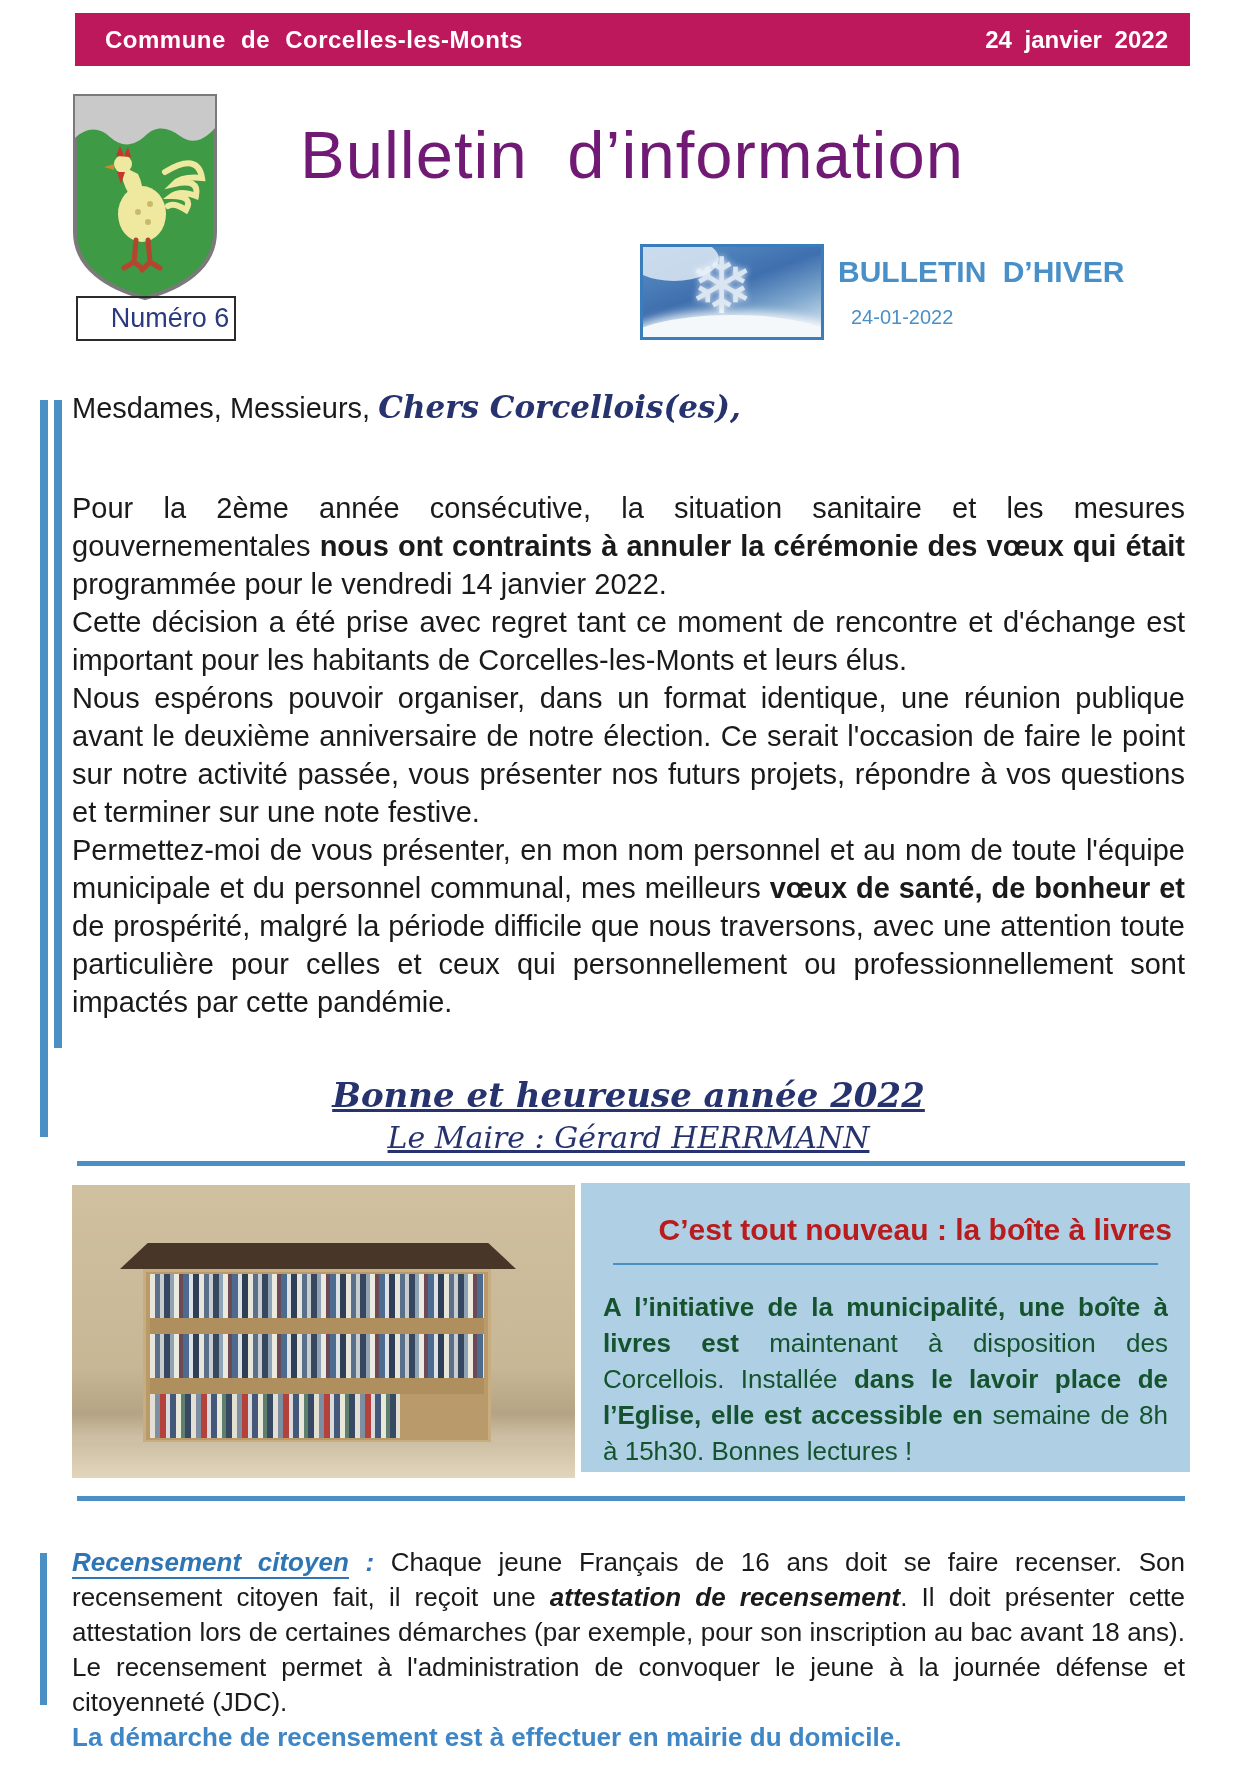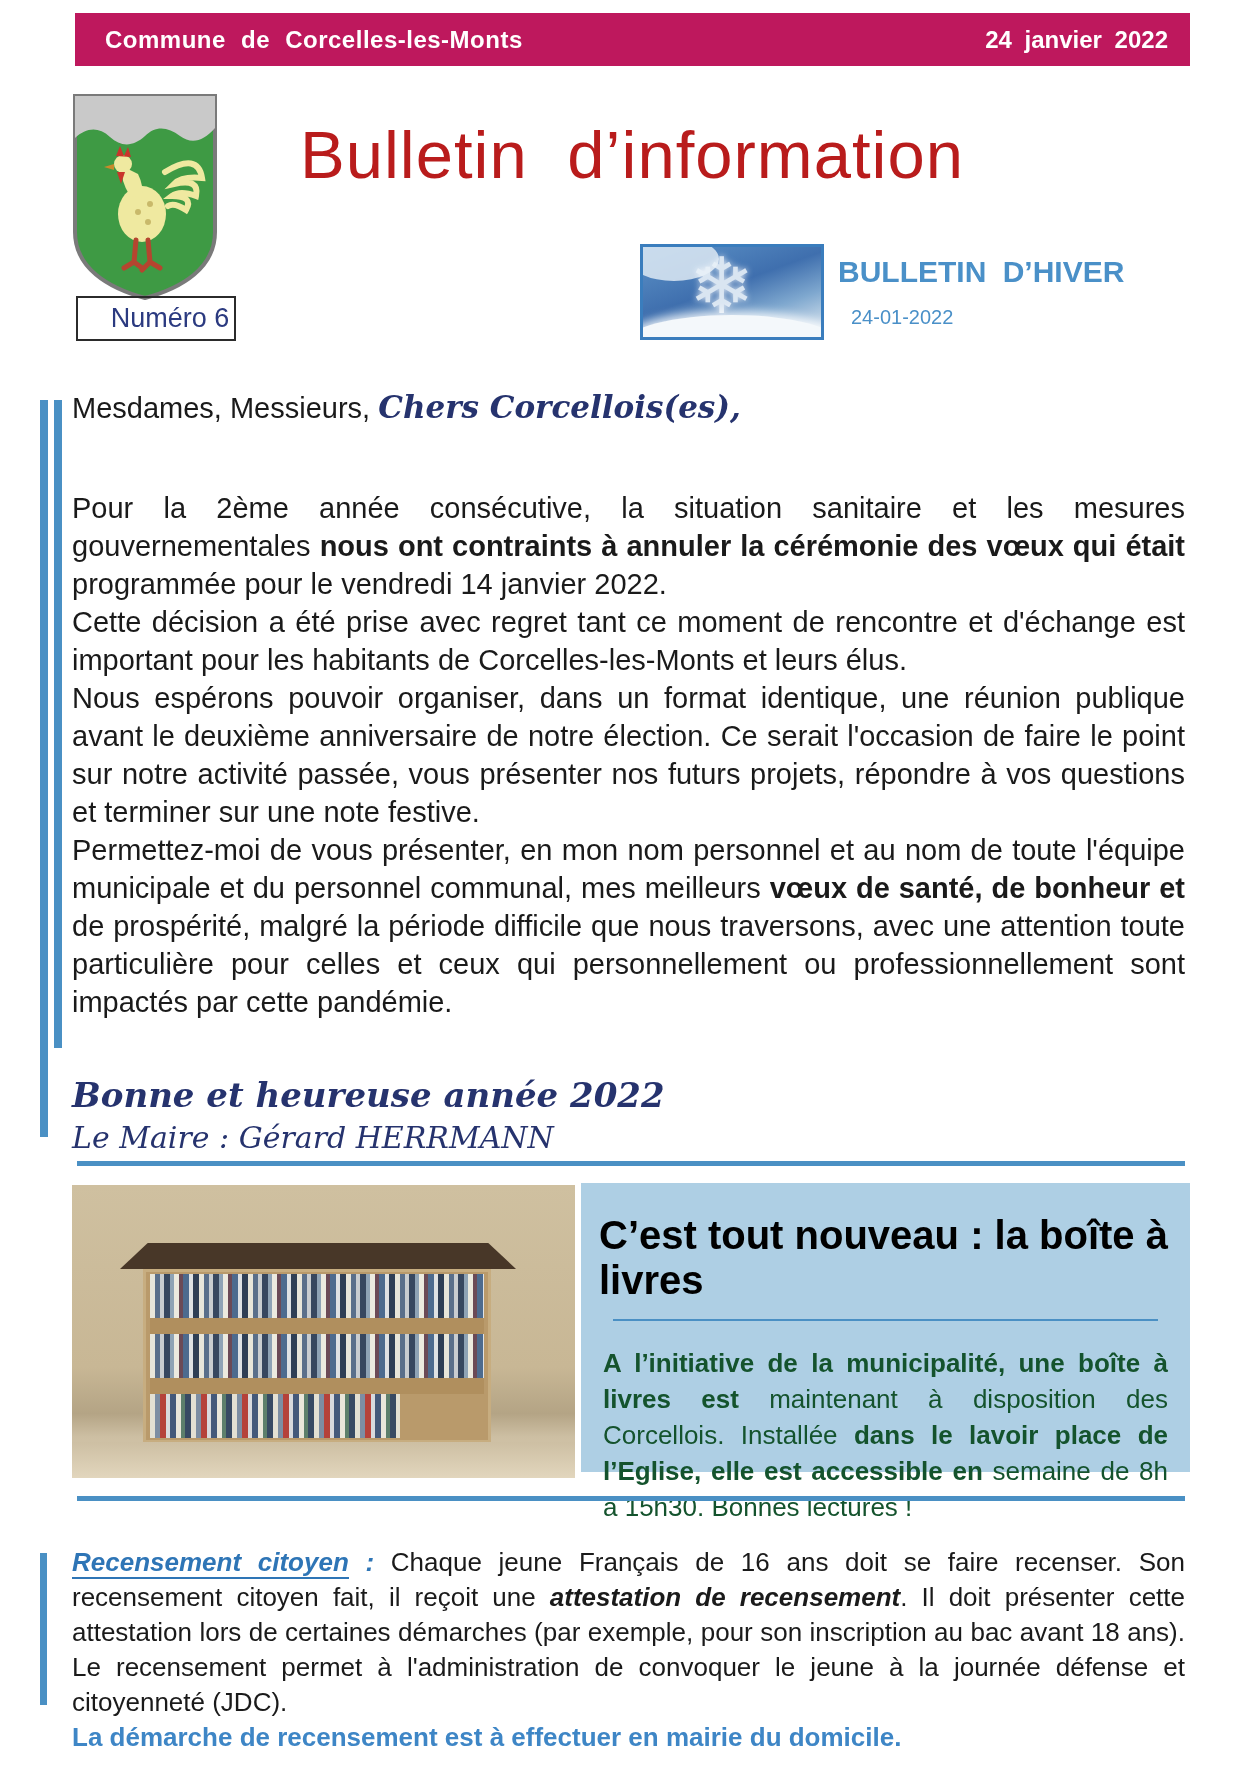--- a/index.html
+++ b/index.html
@@ -11,42 +11,42 @@
     background:#be185d;color:#fff;display:flex;align-items:center;justify-content:space-between;
     padding:0 22px 0 30px;box-sizing:border-box;font-weight:bold;font-size:24px;}
   .header-bar .commune{word-spacing:8px;letter-spacing:.5px;}
   .header-bar .hdate{font-weight:bold;word-spacing:6px;}
 
   
   .crest{position:absolute;left:70px;top:92px;width:150px;height:208px;}
 
   
   .main-title{position:absolute;left:300px;top:116px;width:760px;
-    font-size:67px;color:#b91c1c;font-weight:normal;letter-spacing:1px;word-spacing:20px;white-space:nowrap;}
+    font-size:67px;color:#701a75;font-weight:normal;letter-spacing:1px;word-spacing:20px;white-space:nowrap;}
   .numero-box{position:absolute;left:76px;top:296px;width:160px;height:45px;border:2px solid #2b2b2b;
     display:flex;align-items:center;justify-content:center;font-size:27px;color:#2B3A80;box-sizing:border-box;padding-left:28px;}
   .winter-photo{position:absolute;left:640px;top:244px;width:184px;height:96px;border:3px solid #3a7dbd;box-sizing:border-box;
     background:linear-gradient(160deg,#5d93c8 0%,#3f6fae 45%,#7fa8cf 70%,#e8eff5 100%);overflow:hidden;}
   .winter-photo .flake{position:absolute;left:46px;top:-6px;font-size:78px;color:#eaf2f9;opacity:.9;
     font-family:"DejaVu Sans", sans-serif;text-shadow:0 0 6px #ffffff;}
   .winter-photo .snowbank{position:absolute;left:-10%;bottom:-34px;width:120%;height:56px;background:#f4f8fb;
     border-radius:50% 50% 0 0;box-shadow:0 -4px 10px #ffffffcc;}
   .winter-photo .cloud{position:absolute;left:-14px;top:-10px;width:90px;height:44px;background:#dde9f3;border-radius:50%;opacity:.85;}
   .edition-title{position:absolute;left:838px;top:255px;font-size:30px;font-weight:bold;color:#4A90C8;word-spacing:8px;white-space:nowrap;}
   .edition-date{position:absolute;left:851px;top:306px;font-size:20px;color:#4A90C8;}
 
   
   .bar{position:absolute;background:#4A90C4;}
   .bar.outer{left:40px;top:400px;width:8px;height:737px;}
   .bar.inner{left:54px;top:400px;width:8px;height:648px;}
   .letter{position:absolute;left:72px;top:388px;width:1113px;font-size:29px;line-height:38px;color:#1a1a1a;}
   .letter p{margin:0;text-align:justify;}
   .letter p.greeting{margin-bottom:62px;text-align:left;}
   .script{font-family:"DejaVu Serif", serif;font-style:italic;font-weight:bold;color:#26336E;font-size:31px;}
-  .signature{margin-top:52px;text-align:left;color:#26336E;}
+  .signature{margin-top:52px;text-align:center;color:#26336E;text-decoration:underline;}
   .signature .sig1{font-family:"DejaVu Serif", serif;font-style:italic;font-weight:bold;font-size:34px;line-height:44px;}
   .signature .sig2{font-family:"DejaVu Serif", serif;font-style:italic;font-size:30px;line-height:42px;}
 
   
   .rule{position:absolute;left:77px;width:1108px;height:5px;background:#4A90C4;}
   .rule.r1{top:1161px;}
   .rule.r2{top:1496px;}
 
   
   .book-photo{position:absolute;left:72px;top:1185px;width:503px;height:293px;
@@ -64,21 +64,21 @@
   .book-row.r3{top:122px;width:250px;
     background:repeating-linear-gradient(90deg,
       #e3e0d3 0 5px,#7d8ea3 5px 10px,#b5423a 10px 16px,#d8dadd 16px 20px,#44597a 20px 26px,
       #e9e6da 26px 31px,#5d7f6b 31px 35px,#384a63 35px 41px);}
   .wood-strip{position:absolute;left:4px;width:334px;height:16px;background:#b08f5e;}
   .wood-strip.w1{top:46px;}
   .wood-strip.w2{top:106px;}
   .book-photo .floor{position:absolute;left:0;bottom:0;width:100%;height:36px;background:linear-gradient(180deg,#cdbfa3,#e2d6bd);}
 
   .book-box{position:absolute;left:581px;top:1183px;width:609px;height:289px;background:#AECFE4;box-sizing:border-box;}
-  .book-box .bb-title{margin:30px 18px 0;text-align:left;font-size:40px;font-weight:600;color:#000000;}
+  .book-box .bb-title{margin:30px 18px 0;text-align:right;font-size:30px;font-weight:600;color:#b91c1c;}
   .book-box .bb-underline{margin:16px auto 0;width:545px;height:2px;background:#4A90C4;}
   .book-box .bb-body{margin:24px 22px 0;font-size:26px;line-height:36px;text-align:justify;color:#14532d;}
 
   
   .rec-bar{position:absolute;left:40px;top:1553px;width:7px;height:152px;background:#4A90C4;}
   .recensement{position:absolute;left:72px;top:1545px;width:1113px;font-size:26px;line-height:35px;color:#1a1a1a;}
   .recensement p{margin:0;text-align:justify;}
   .rec-lead{color:#2E75B6;font-weight:bold;font-style:italic;border-bottom:2px solid #2E75B6;}
   .rec-colon{color:#2E75B6;font-weight:bold;font-style:italic;}
   .rec-attestation{font-weight:bold;font-style:italic;}

